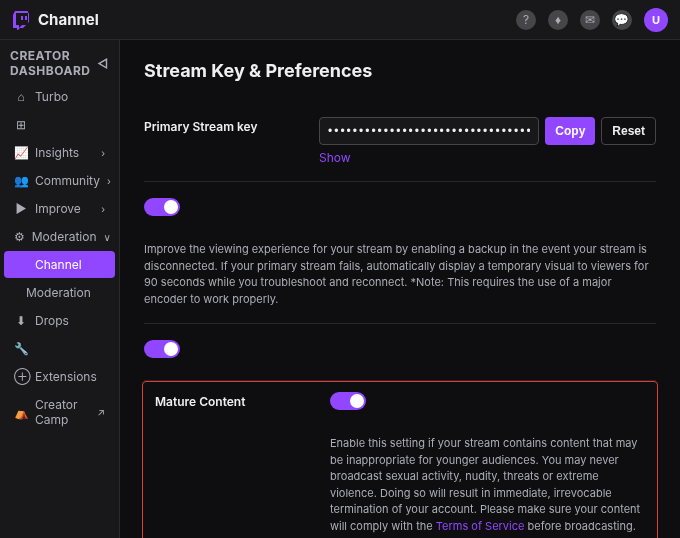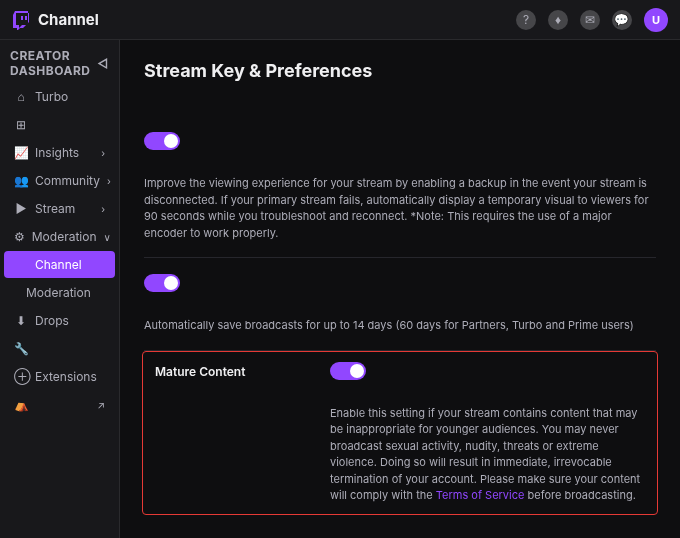--- a/index.html
+++ b/index.html
@@ -108,21 +108,21 @@
     .main {
       flex: 1;
       overflow-y: auto;
       padding: 20px 24px;
       background: #0e0e10;
     }
     .page-title {
       font-size: 18px;
       font-weight: 700;
       color: #efeff1;
-      margin-bottom: 35px;
+      margin-bottom: 20px;
     }
 
     
     .setting-row {
       display: flex;
       gap: 20px;
       padding: 16px 0;
       border-bottom: 1px solid #26262c;
     }
     .setting-row:last-child { border-bottom: none; }
@@ -263,21 +263,21 @@
       <span>Insights</span>
       <span class="chevron">›</span>
     </div>
     <div class="sidebar-item">
       <span class="icon">👥</span>
       <span>Community</span>
       <span class="chevron">›</span>
     </div>
     <div class="sidebar-item">
       <span class="icon">▶</span>
-      <span>Stream</span>
+      <span>Improve</span>
       <span class="chevron">›</span>
     </div>
     <div class="sidebar-item">
       <span class="icon">⚙</span>
       <span>Moderation</span>
       <span class="chevron">∨</span>
     </div>
     <div class="sidebar-item active">
       <span class="icon"></span>
       <span>Channel</span>
@@ -291,47 +291,58 @@
     </div>
     <div class="sidebar-item">
       <span class="icon">🔧</span>
     </div>
     <div class="sidebar-item">
       <span class="icon">⊕</span>
       <span>Extensions</span>
     </div>
     <div class="sidebar-item">
       <span class="icon">⛺</span>
+      <span>Creator Camp</span>
       <span class="chevron">↗</span>
     </div>
   </div>
 
   <div class="main">
     <h1 class="page-title">Stream Key &amp; Preferences</h1>
 
+    <div class="setting-row">
+      <div class="setting-label">Primary Stream key</div>
+      <div class="setting-content">
+        <div class="stream-key-row">
+          <input class="stream-key-input" type="password" readonly="" value="••••••••••••••••••••••••••••••••••••" style="">
+          <button class="btn-copy">Copy</button>
+          <button class="btn-reset">Reset</button>
+        </div>
+        <span class="show-link">Show</span>
+      </div>
+    </div>
 
     <div class="setting-row">
       <div class="setting-content">
         <div class="toggle-switch">
           <div class="toggle-track on">
             <div class="toggle-thumb"></div>
           </div>
         </div>
         <p class="setting-desc">Improve the viewing experience for your stream by enabling a backup in the event your stream is disconnected. If your primary stream fails, automatically display a temporary visual to viewers for 90 seconds while you troubleshoot and reconnect. *Note: This requires the use of a major encoder to work properly.</p>
       </div>
     </div>
 
     <div class="setting-row">
       <div class="setting-content">
         <div class="toggle-switch">
           <div class="toggle-track on">
             <div class="toggle-thumb"></div>
           </div>
         </div>
-        <p class="setting-desc">Automatically save broadcasts for up to 14 days (60 days for Partners, Turbo and Prime users)</p>
       </div>
     </div>
 
     <div class="setting-row" style="border: 1.5px solid #e53935; border-radius:4px; padding: 10px 12px; margin: 0 -2px;">
       <div class="setting-label">Mature Content</div>
       <div class="setting-content">
         <div class="toggle-switch">
           <div class="toggle-track on">
             <div class="toggle-thumb"></div>
           </div>

